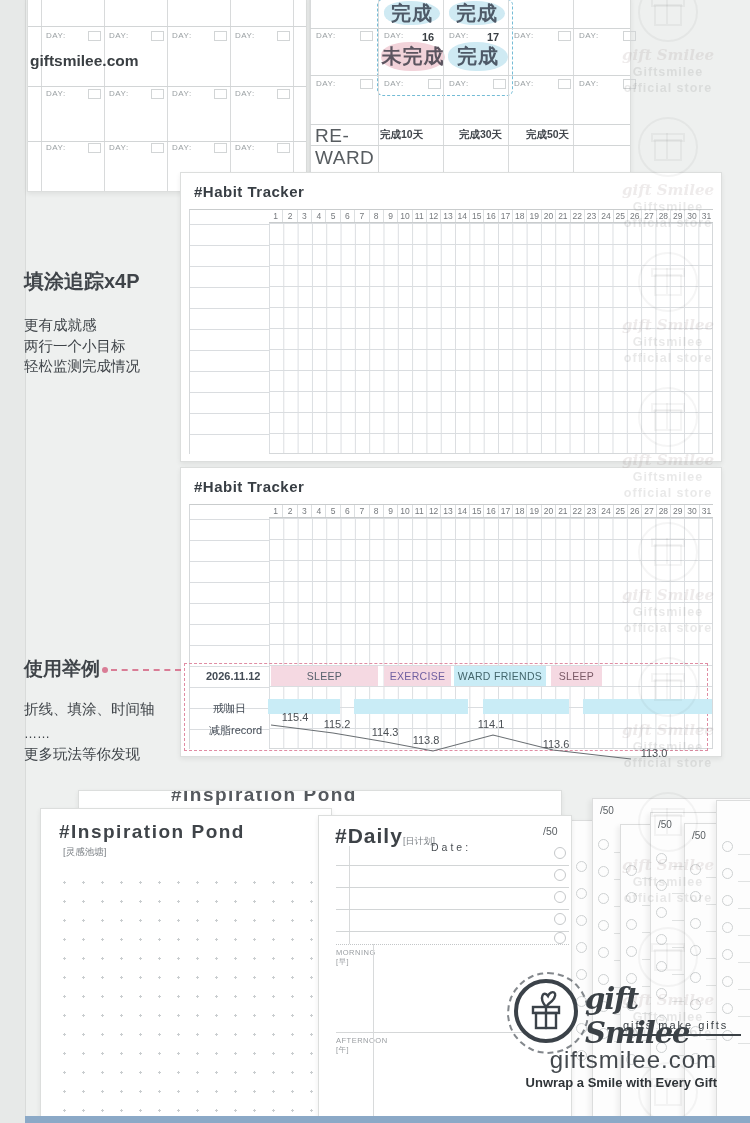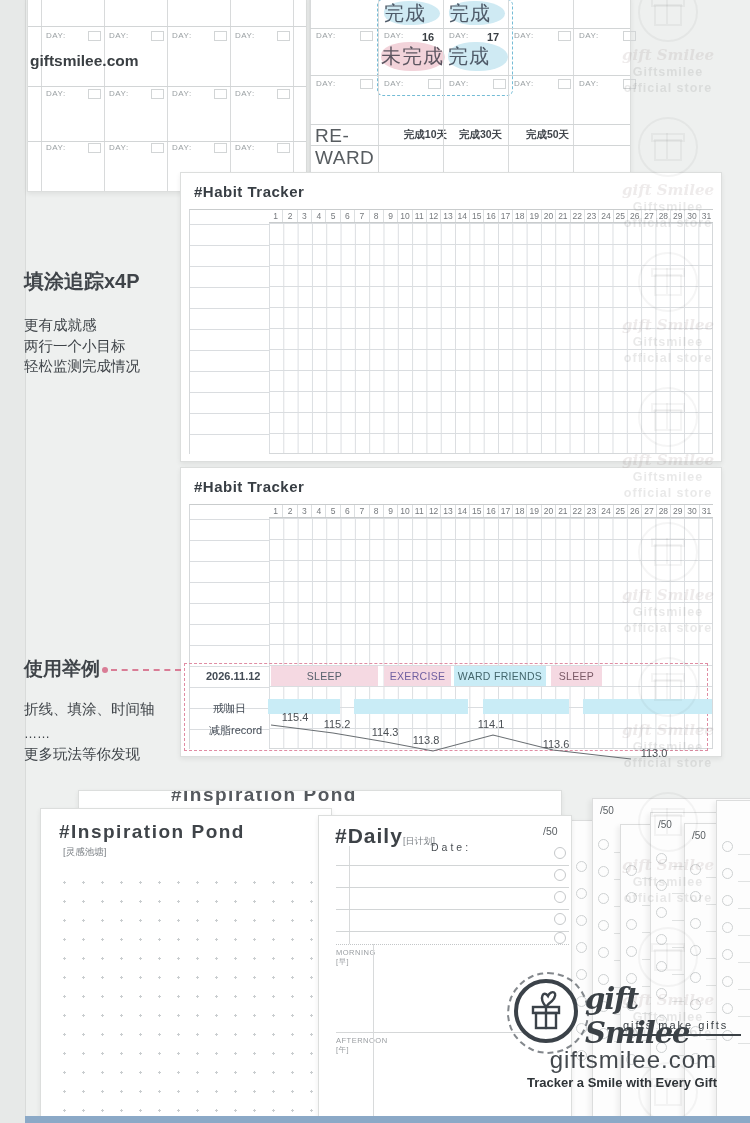--- a/index.html
+++ b/index.html
@@ -4,21 +4,21 @@
 <style>
   html,body{margin:0;padding:0;}
   body{font-family:"Liberation Sans",sans-serif;background:#e4e6e5;}
   #stage{position:relative;width:750px;height:1123px;background:#eef0ef;overflow:hidden;margin:0 auto;}
   .abs{position:absolute;}
   .page{position:absolute;background:#fff;border:1px solid #dcdedd;box-shadow:0 2px 5px rgba(0,0,0,.07);box-sizing:border-box;}
   .hline{position:absolute;height:1px;background:#d2d5d6;}
   .vline{position:absolute;width:1px;background:#d8dadb;}
   .daylab{position:absolute;font-size:8px;color:#9aa0a3;letter-spacing:.5px;}
   .daybox{position:absolute;width:13px;height:10px;border:1px solid #d2d5d6;box-sizing:border-box;}
-  .blob{position:absolute;display:flex;align-items:center;justify-content:flex-start;border-radius:46% 54% 50% 48%;}
+  .blob{position:absolute;display:flex;align-items:center;justify-content:center;border-radius:46% 54% 50% 48%;font-weight:bold;}
   .blob span{font-size:20px;color:#4e5a68;letter-spacing:1px;}
   .leftstrip{position:absolute;left:0;top:0;width:25px;height:1123px;background:#e7e9e8;border-right:1px solid #d9dbda;}
   
   .tr-title{position:absolute;left:13px;top:10px;font-size:15px;font-weight:600;letter-spacing:.5px;color:#383e44;}
   .days-row{position:absolute;left:88px;top:36px;width:444px;height:14px;display:flex;border-top:1px solid #c9cccd;border-bottom:1px solid #c9cccd;box-sizing:border-box;}
   .days-row span{flex:1;font-size:8.5px;color:#75797d;text-align:center;line-height:13px;border-left:1px solid #dcdfe1;}
   .days-row span:first-child{border-left:none;}
   .namecol{position:absolute;left:8px;top:36px;width:80px;height:245px;border-top:1px solid #c9cccd;border-left:1px solid #d5d8da;box-sizing:border-box;
      background-image:linear-gradient(to bottom,#dadde0 1px,transparent 1px);background-size:80px 21px;background-position:0 14px;}
   .gridcells{position:absolute;left:88px;top:50px;width:444px;height:231px;border-bottom:1px solid #d5d8da;border-right:1px solid #d5d8da;box-sizing:border-box;
@@ -106,21 +106,21 @@
     <div class="blob" style="left:71px;top:45px;width:64px;height:29px;background:#f2d3da;">
         <span style="color:#5c5560;">未完成</span>
       </div>
     <div class="blob" style="left:138px;top:45px;width:60px;height:29px;background:#cfeaf3;">
         <span>完成</span>
       </div>
     <div class="abs" style="left:5px;top:128px;font-size:19px;letter-spacing:.5px;color:#575c60;line-height:22px;">
       <div>RE-</div>
       <div>WARD</div>
     </div>
-    <div class="abs" style="left:70px;top:131px;width:67px;text-align:right;font-size:10.5px;font-weight:700;color:#3f444a;">完成10天</div>
+    <div class="abs" style="left:70px;top:131px;width:67px;text-align:left;font-size:10.5px;font-weight:700;color:#3f444a;">完成10天</div>
     <div class="abs" style="left:137px;top:131px;width:67px;text-align:center;font-size:10.5px;font-weight:700;color:#3f444a;">完成30天</div>
     <div class="abs" style="left:204px;top:131px;width:67px;text-align:center;font-size:10.5px;font-weight:700;color:#3f444a;">完成50天</div>
   <div class="vline" style="left:0px;top:0;height:184px;"></div>
       <div class="vline" style="left:68px;top:0;height:184px;"></div>
       <div class="vline" style="left:133px;top:0;height:184px;"></div>
       <div class="vline" style="left:198px;top:0;height:184px;"></div>
       <div class="vline" style="left:263px;top:0;height:184px;"></div>
       <div class="hline" style="left:0;top:31px;width:320px;"></div>
       <div class="hline" style="left:0;top:78px;width:320px;"></div>
       <div class="hline" style="left:0;top:127px;width:320px;"></div>
@@ -525,17 +525,17 @@
           <rect x="18" y="30" width="20" height="15"></rect>
           <line x1="28" y1="24" x2="28" y2="45"></line>
           <path d="M28,24 C20,14 26,7 30,13 C33,6 42,9 34,18 C30,21 28,24 28,24"></path>
         </g>
       </svg>
     </div>
     <div class="abs" style="left:80px;top:14px;width:156px;text-align:left;font-family:'DejaVu Serif',serif;font-style:italic;font-weight:700;font-size:29px;color:#3b4146;letter-spacing:-1px;">gift Smilee</div>
     <div class="abs" style="left:118px;top:51px;font-size:11px;letter-spacing:2px;color:#3b4146;">gifts make gifts</div>
     <div class="abs" style="left:118px;top:66px;width:118px;height:1.5px;background:#3b4146;"></div>
     <div class="abs" style="left:0px;top:78px;width:212px;text-align:right;font-size:24px;color:#43484d;letter-spacing:1px;">giftsmilee.com</div>
-    <div class="abs" style="left:0px;top:107px;width:212px;text-align:right;font-size:13px;font-weight:700;color:#2f3438;">Tracker a Smile with Every Gift</div>
+    <div class="abs" style="left:0px;top:107px;width:212px;text-align:right;font-size:13px;font-weight:700;color:#2f3438;">Unwrap a Smile with Every Gift</div>
   </div>
 
   <div class="abs" style="left:25px;top:1116px;width:725px;height:7px;background:#8ba9c7;z-index:70;"></div>
 </div>
 
 </body></html>

